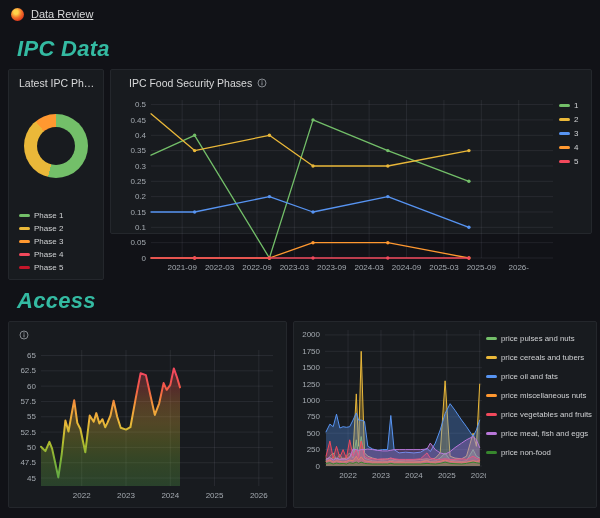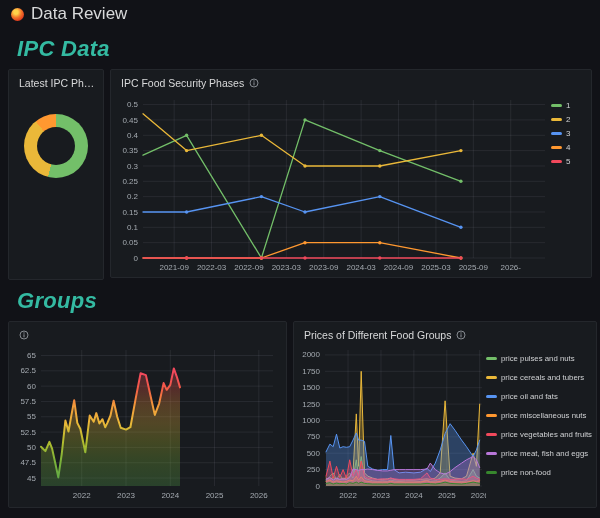--- a/index.html
+++ b/index.html
@@ -1,31 +1,31 @@
 <!DOCTYPE html>
 <html><head>
 <meta charset="utf-8">
 <style>
   * { margin:0; padding:0; box-sizing:border-box; }
   html,body { width:600px; height:518px; background:#111217; overflow:hidden;
     font-family:"Liberation Sans", sans-serif; }
   .app-header { display:flex; align-items:center; gap:7px; height:28px; padding-left:11px; }
   .grafana-logo { width:13px; height:13px; border-radius:50%;
     background: radial-gradient(circle at 38% 32%, #ffd24a 0 18%, #f2772b 45%, #e03a1e 75%, #c4162a 100%); }
-  .header-title { color:#d8d9da; font-size:17px; font-weight:500; }
+  .header-title { color:#d8d9da; font-size:11px; font-weight:500;text-decoration:underline; }
   h1.section-heading { color:#34baa2; font-size:22px; font-weight:700; font-style:italic;
     margin:8px 0 7px 17px; letter-spacing:.3px; }
   .row { display:flex; gap:6px; margin:0 8px; }
   .panel { position:relative; background:#181b1f; border:1px solid #24272c; border-radius:2px; }
   .panel-header { display:flex; align-items:center; gap:5px; height:20px; padding:5px 8px 0 10px;
     white-space:nowrap; overflow:hidden; }
   .panel-title { color:#d8d9da; font-size:10.5px; font-weight:500; overflow:hidden; text-overflow:ellipsis; }
   .info-icon { flex:none; display:inline-block; }
   .donut-panel { width:96px; height:211px; flex:none; }
-  .lines-panel { flex:1; height:209px; }
+  .lines-panel { flex:1; height:165px;padding-left:8px; }
   .wheat-panel { width:279px; height:187px; flex:none; }
   .food-panel  { flex:1; height:187px; }
   .donut { position:relative; width:64px; height:64px; border-radius:50%; margin:24px auto 0; }
   .donut-hole { position:absolute; inset:13px; border-radius:50%; background:#181b1f; }
   .legend { font-size:8px; color:#d0d2d4; }
   .legend .item { display:flex; align-items:center; gap:4px; cursor:pointer; }
   .legend .dash { width:11px; height:3px; border-radius:2px; flex:none; }
   .donut-legend { position:absolute; left:10px; bottom:7px; right:4px;
     display:flex; flex-wrap:wrap; column-gap:9px; row-gap:4px; }
   .donut-legend .item:nth-child(n+3) { flex-basis:100%; }
@@ -46,20 +46,42 @@
 <h1 class="section-heading">IPC Data</h1>
 
 <div class="row">
   <section class="panel donut-panel">
     <div class="panel-header">
       <span class="panel-title">Latest IPC Phase D...</span>
     </div>
     <div class="donut" id="chart-latest_ipc_phase" style="background: conic-gradient(rgb(115, 191, 105) 0%, rgb(115, 191, 105) 54%, rgb(234, 184, 57) 54%, rgb(234, 184, 57) 89%, rgb(255, 152, 48) 89%, rgb(255, 152, 48) 100%);">
       <div class="donut-hole"></div>
     </div>
+    <div class="legend donut-legend" id="legend-latest_ipc_phase">
+        <div class="item">
+          <span class="dash" style="background: rgb(115, 191, 105);"></span>
+          <span>Phase 1</span>
+        </div>
+        <div class="item">
+          <span class="dash" style="background: rgb(234, 184, 57);"></span>
+          <span>Phase 2</span>
+        </div>
+        <div class="item">
+          <span class="dash" style="background: rgb(255, 152, 48);"></span>
+          <span>Phase 3</span>
+        </div>
+        <div class="item">
+          <span class="dash" style="background: rgb(242, 73, 92);"></span>
+          <span>Phase 4</span>
+        </div>
+        <div class="item">
+          <span class="dash" style="background: rgb(196, 22, 42);"></span>
+          <span>Phase 5</span>
+        </div>
+      </div>
   </section>
 
   <section class="panel lines-panel">
     <div class="panel-header">
       <span class="panel-title">IPC Food Security Phases</span>
       <svg class="info-icon" width="10" height="10" viewBox="0 0 10 10">
         <circle cx="5" cy="5" r="4" fill="none" stroke="#84898f" stroke-width="1"></circle>
         <circle cx="5" cy="3" r="0.7" fill="#84898f"></circle>
         <rect x="4.45" y="4.3" width="1.1" height="3" fill="#84898f"></rect>
       </svg>
@@ -158,21 +180,21 @@
           </div>
           <div class="item">
             <span class="dash" style="background: rgb(242, 73, 92);"></span>
             <span>5</span>
           </div>
         </div>
     </div>
   </section>
 </div>
 
-<h1 class="section-heading">Groups</h1>
+<h1 class="section-heading">Access</h1>
 
 <div class="row">
   <section class="panel wheat-panel">
     <div class="panel-header">
       <svg class="info-icon" width="10" height="10" viewBox="0 0 10 10">
         <circle cx="5" cy="5" r="4" fill="none" stroke="#84898f" stroke-width="1"></circle>
         <circle cx="5" cy="3" r="0.7" fill="#84898f"></circle>
         <rect x="4.45" y="4.3" width="1.1" height="3" fill="#84898f"></rect>
       </svg>
     </div>
@@ -216,28 +238,20 @@
               <stop offset="82.4324324324324%" stop-color="#F2495C"></stop>
               <stop offset="100%" stop-color="#F2495C"></stop>
             </linearGradient>
           </defs>
           <path d="M26.0,102.8L30.4,107.1L34.4,97.9L37.1,104.6L40.2,118.7L43.3,133.4L46.8,109.5L50.4,76.5L53.5,87.5L56.1,72.8L59.2,56.2L62.3,78.9L65.4,85.0L70.3,108.3L74.7,71.5L78.7,77.7L81.3,69.1L84.4,79.5L87.5,75.2L90.2,83.2L92.4,78.9L95.5,71.5L98.6,56.8L102.2,72.8L105.7,83.8L111.0,85.6L115.4,83.2L120.7,54.4L125.6,29.3L130.9,31.1L135.4,51.3L139.8,70.9L144.2,59.3L148.6,39.1L151.7,45.8L155.3,40.9L158.8,24.4L161.9,33.0L165.0,43.4L165.0,142L26.0,142Z" fill="url(#grad-wheat)" fill-opacity="0.28" stroke="none"></path>
           <path d="M26.0,102.8L30.4,107.1L34.4,97.9L37.1,104.6L40.2,118.7L43.3,133.4L46.8,109.5L50.4,76.5L53.5,87.5L56.1,72.8L59.2,56.2L62.3,78.9L65.4,85.0L70.3,108.3L74.7,71.5L78.7,77.7L81.3,69.1L84.4,79.5L87.5,75.2L90.2,83.2L92.4,78.9L95.5,71.5L98.6,56.8L102.2,72.8L105.7,83.8L111.0,85.6L115.4,83.2L120.7,54.4L125.6,29.3L130.9,31.1L135.4,51.3L139.8,70.9L144.2,59.3L148.6,39.1L151.7,45.8L155.3,40.9L158.8,24.4L161.9,33.0L165.0,43.4" fill="none" stroke="url(#grad-wheat)" stroke-width="2" stroke-linejoin="round" stroke-linecap="round"></path>
         </svg></div>
   </section>
 
   <section class="panel food-panel">
-    <div class="panel-header">
-      <span class="panel-title">Prices of Different Food Groups</span>
-      <svg class="info-icon" width="10" height="10" viewBox="0 0 10 10">
-        <circle cx="5" cy="5" r="4" fill="none" stroke="#84898f" stroke-width="1"></circle>
-        <circle cx="5" cy="3" r="0.7" fill="#84898f"></circle>
-        <rect x="4.45" y="4.3" width="1.1" height="3" fill="#84898f"></rect>
-      </svg>
-    </div>
     <div class="chart-row">
       <div class="chart-mount" id="chart-food_groups"><svg width="188" height="160" viewBox="0 0 188 160">
             <line x1="27" x2="184" y1="142" y2="142" stroke="rgba(204,204,220,0.09)" stroke-width="1"></line>
             <text x="22" y="142" text-anchor="end" dy="0.32em">0</text>
             <line x1="27" x2="184" y1="125.6144578313253" y2="125.6144578313253" stroke="rgba(204,204,220,0.09)" stroke-width="1"></line>
             <text x="22" y="125.6144578313253" text-anchor="end" dy="0.32em">250</text>
             <line x1="27" x2="184" y1="109.22891566265059" y2="109.22891566265059" stroke="rgba(204,204,220,0.09)" stroke-width="1"></line>
             <text x="22" y="109.22891566265059" text-anchor="end" dy="0.32em">500</text>
             <line x1="27" x2="184" y1="92.8433734939759" y2="92.8433734939759" stroke="rgba(204,204,220,0.09)" stroke-width="1"></line>
             <text x="22" y="92.8433734939759" text-anchor="end" dy="0.32em">750</text>

